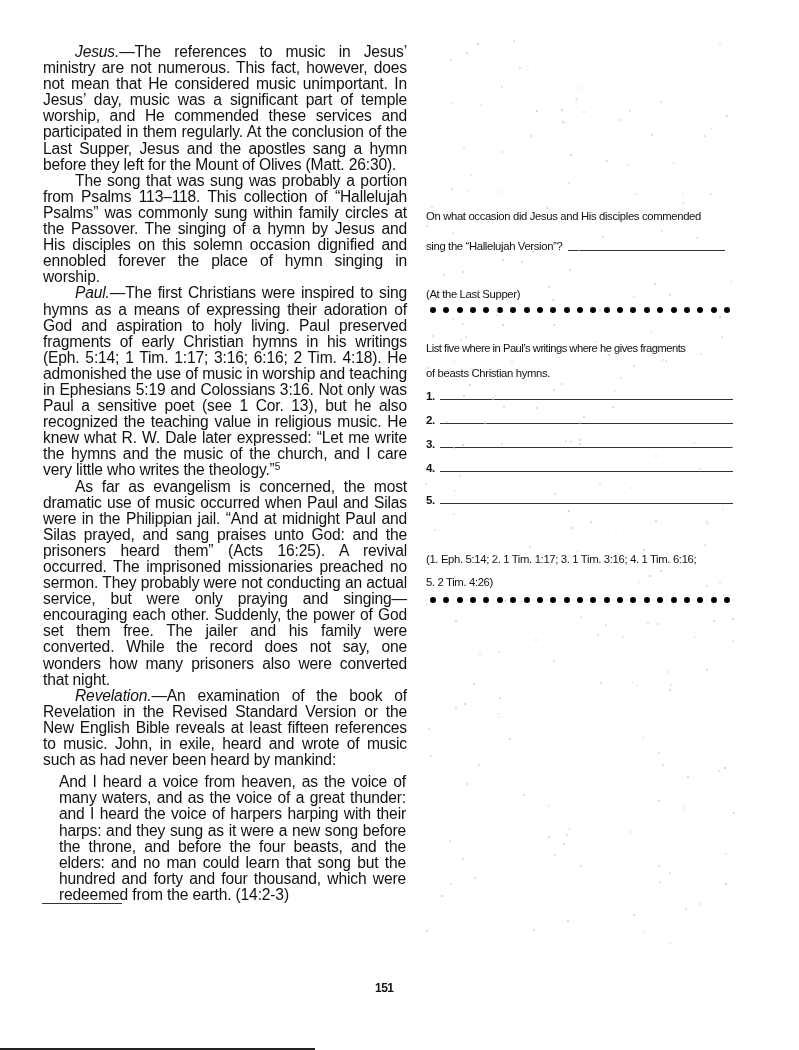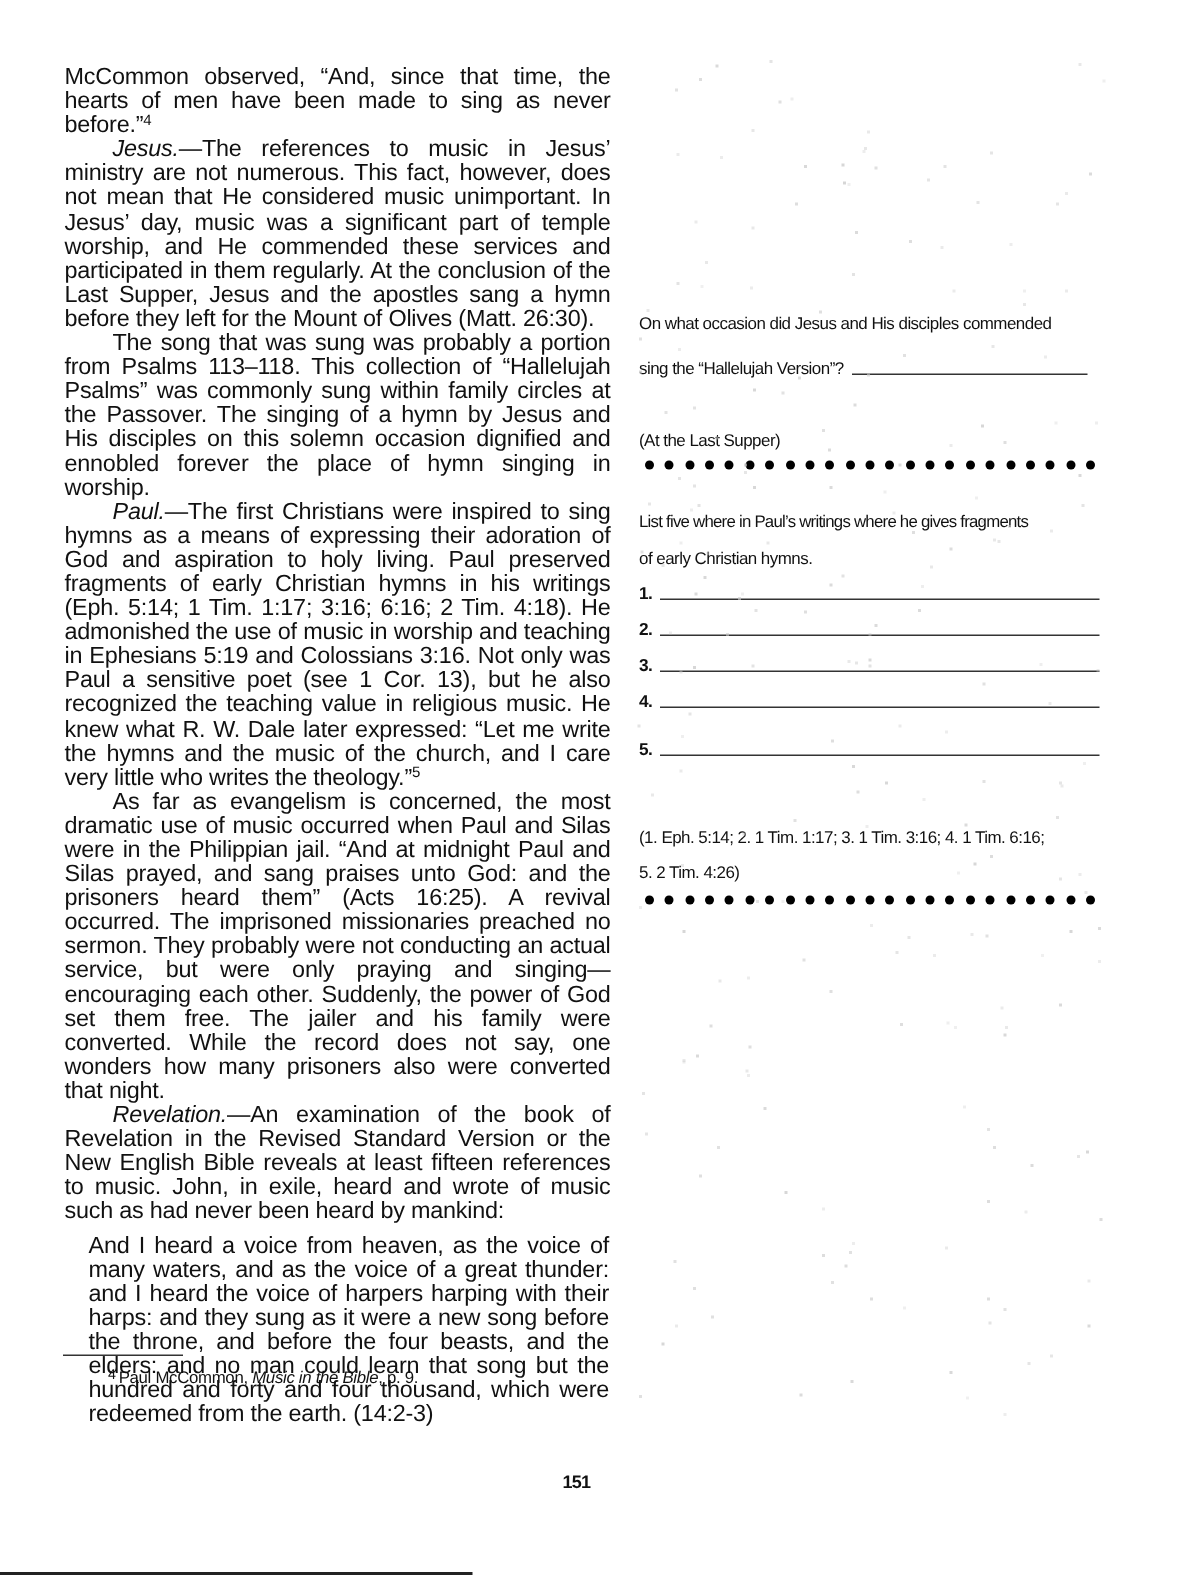--- a/index.html
+++ b/index.html
@@ -147,38 +147,36 @@
       width: 2px; height: 2px;
       background: #ccc;
     }
   </style>
 </head>
 <body>
 
 <div class="page">
 
   <div class="left-col">
-    <p><span>McCommon observed, “And, since that time, the hearts of men have been made to sing as never before.”</span><sup>4</sup></p>
 
     <p class="indent"><em>Jesus.</em><span>—The references to music in Jesus’ ministry are not numerous. This fact, however, does not mean that He considered music unimportant. In Jesus’ day, music was a significant part of temple worship, and He commended these services and participated in them regularly. At the conclusion of the Last Supper, Jesus and the apostles sang a hymn before they left for the Mount of Olives (Matt. 26:30).</span></p>
 
     <p class="indent"><span>The song that was sung was probably a portion from Psalms 113–118. This collection of “Hallelujah Psalms” was commonly sung within family circles at the Passover. The singing of a hymn by Jesus and His disciples on this solemn occasion dignified and ennobled forever the place of hymn singing in worship.</span></p>
 
     <p class="indent"><em>Paul.</em><span>—The first Christians were inspired to sing hymns as a means of expressing their adoration of God and aspiration to holy living. Paul preserved fragments of early Christian hymns in his writings (Eph. 5:14; 1 Tim. 1:17; 3:16; 6:16; 2 Tim. 4:18). He admonished the use of music in worship and teaching in Ephesians 5:19 and Colossians 3:16. Not only was Paul a sensitive poet (see 1 Cor. 13), but he also recognized the teaching value in religious music. He knew what R. W. Dale later expressed: “Let me write the hymns and the music of the church, and I care very little who writes the theology.”</span><sup>5</sup></p>
 
     <p class="indent"><span>As far as evangelism is concerned, the most dramatic use of music occurred when Paul and Silas were in the Philippian jail. “And at midnight Paul and Silas prayed, and sang praises unto God: and the prisoners heard them” (Acts 16:25). A revival occurred. The imprisoned missionaries preached no sermon. They probably were not conducting an actual service, but were only praying and singing—encouraging each other. Suddenly, the power of God set them free. The jailer and his family were converted. While the record does not say, one wonders how many prisoners also were converted that night.</span></p>
 
     <p class="indent"><em>Revelation.</em><span>—An examination of the book of Revelation in the Revised Standard Version or the New English Bible reveals at least fifteen references to music. John, in exile, heard and wrote of music such as had never been heard by mankind:</span></p>
 
     <p class="blockquote">And I heard a voice from heaven, as the voice of many waters, and as the voice of a great thunder: and I heard the voice of harpers harping with their harps: and they sung as it were a new song before the throne, and before the four beasts, and the elders: and no man could learn that song but the hundred and forty and four thousand, which were redeemed from the earth. (14:2-3)</p>
   </div>
 
   <div class="footnote-rule"></div>
   <div class="footnotes">
-    <div><sup>4</sup><span>Paul McCommon, </span><em>Music in the Bible</em><span>, p. 9.</span></div>
   </div>
 
   <div class="page-number">151</div>
   <div class="bottom-rule"></div>
 
   <div class="right-col">
 
     <div class="q-line" style="top:210px;">On what occasion did Jesus and His disciples commended</div>
     <div class="q-line" style="top:240px;"><span>sing the “Hallelujah Version”?</span><span class="answer-blank"></span></div>
     <div class="q-line" style="top:288px;">(At the Last Supper)</div>
@@ -202,21 +200,21 @@
         <span class="dot" style="left: 213.818px;"></span>
         <span class="dot" style="left: 227.182px;"></span>
         <span class="dot" style="left: 240.545px;"></span>
         <span class="dot" style="left: 253.909px;"></span>
         <span class="dot" style="left: 267.273px;"></span>
         <span class="dot" style="left: 280.636px;"></span>
         <span class="dot" style="left: 294px;"></span>
       </div>
 
     <div class="q-line" style="top:342px; font-size:11.2px; letter-spacing:-0.5px;">List five where in Paul’s writings where he gives fragments</div>
-    <div class="q-line" style="top:367px;">of early Christian hymns.</div>
+    <div class="q-line" style="top:367px;">of beasts Christian hymns.</div>
 
     <div class="list-line" style="top:390px;"><span class="num">1.</span><span class="blank"></span></div>
     <div class="list-line" style="top:414px;"><span class="num">2.</span><span class="blank"></span></div>
     <div class="list-line" style="top:438px;"><span class="num">3.</span><span class="blank"></span></div>
     <div class="list-line" style="top:462px;"><span class="num">4.</span><span class="blank"></span></div>
     <div class="list-line" style="top:494px;"><span class="num">5.</span><span class="blank"></span></div>
 
     <div class="q-line" style="top:553px;">(1. Eph. 5:14; 2. 1 Tim. 1:17; 3. 1 Tim. 3:16; 4. 1 Tim. 6:16;</div>
     <div class="q-line" style="top:576px;">5. 2 Tim. 4:26)</div>
     <div class="dot-row" style="top:597px;">

